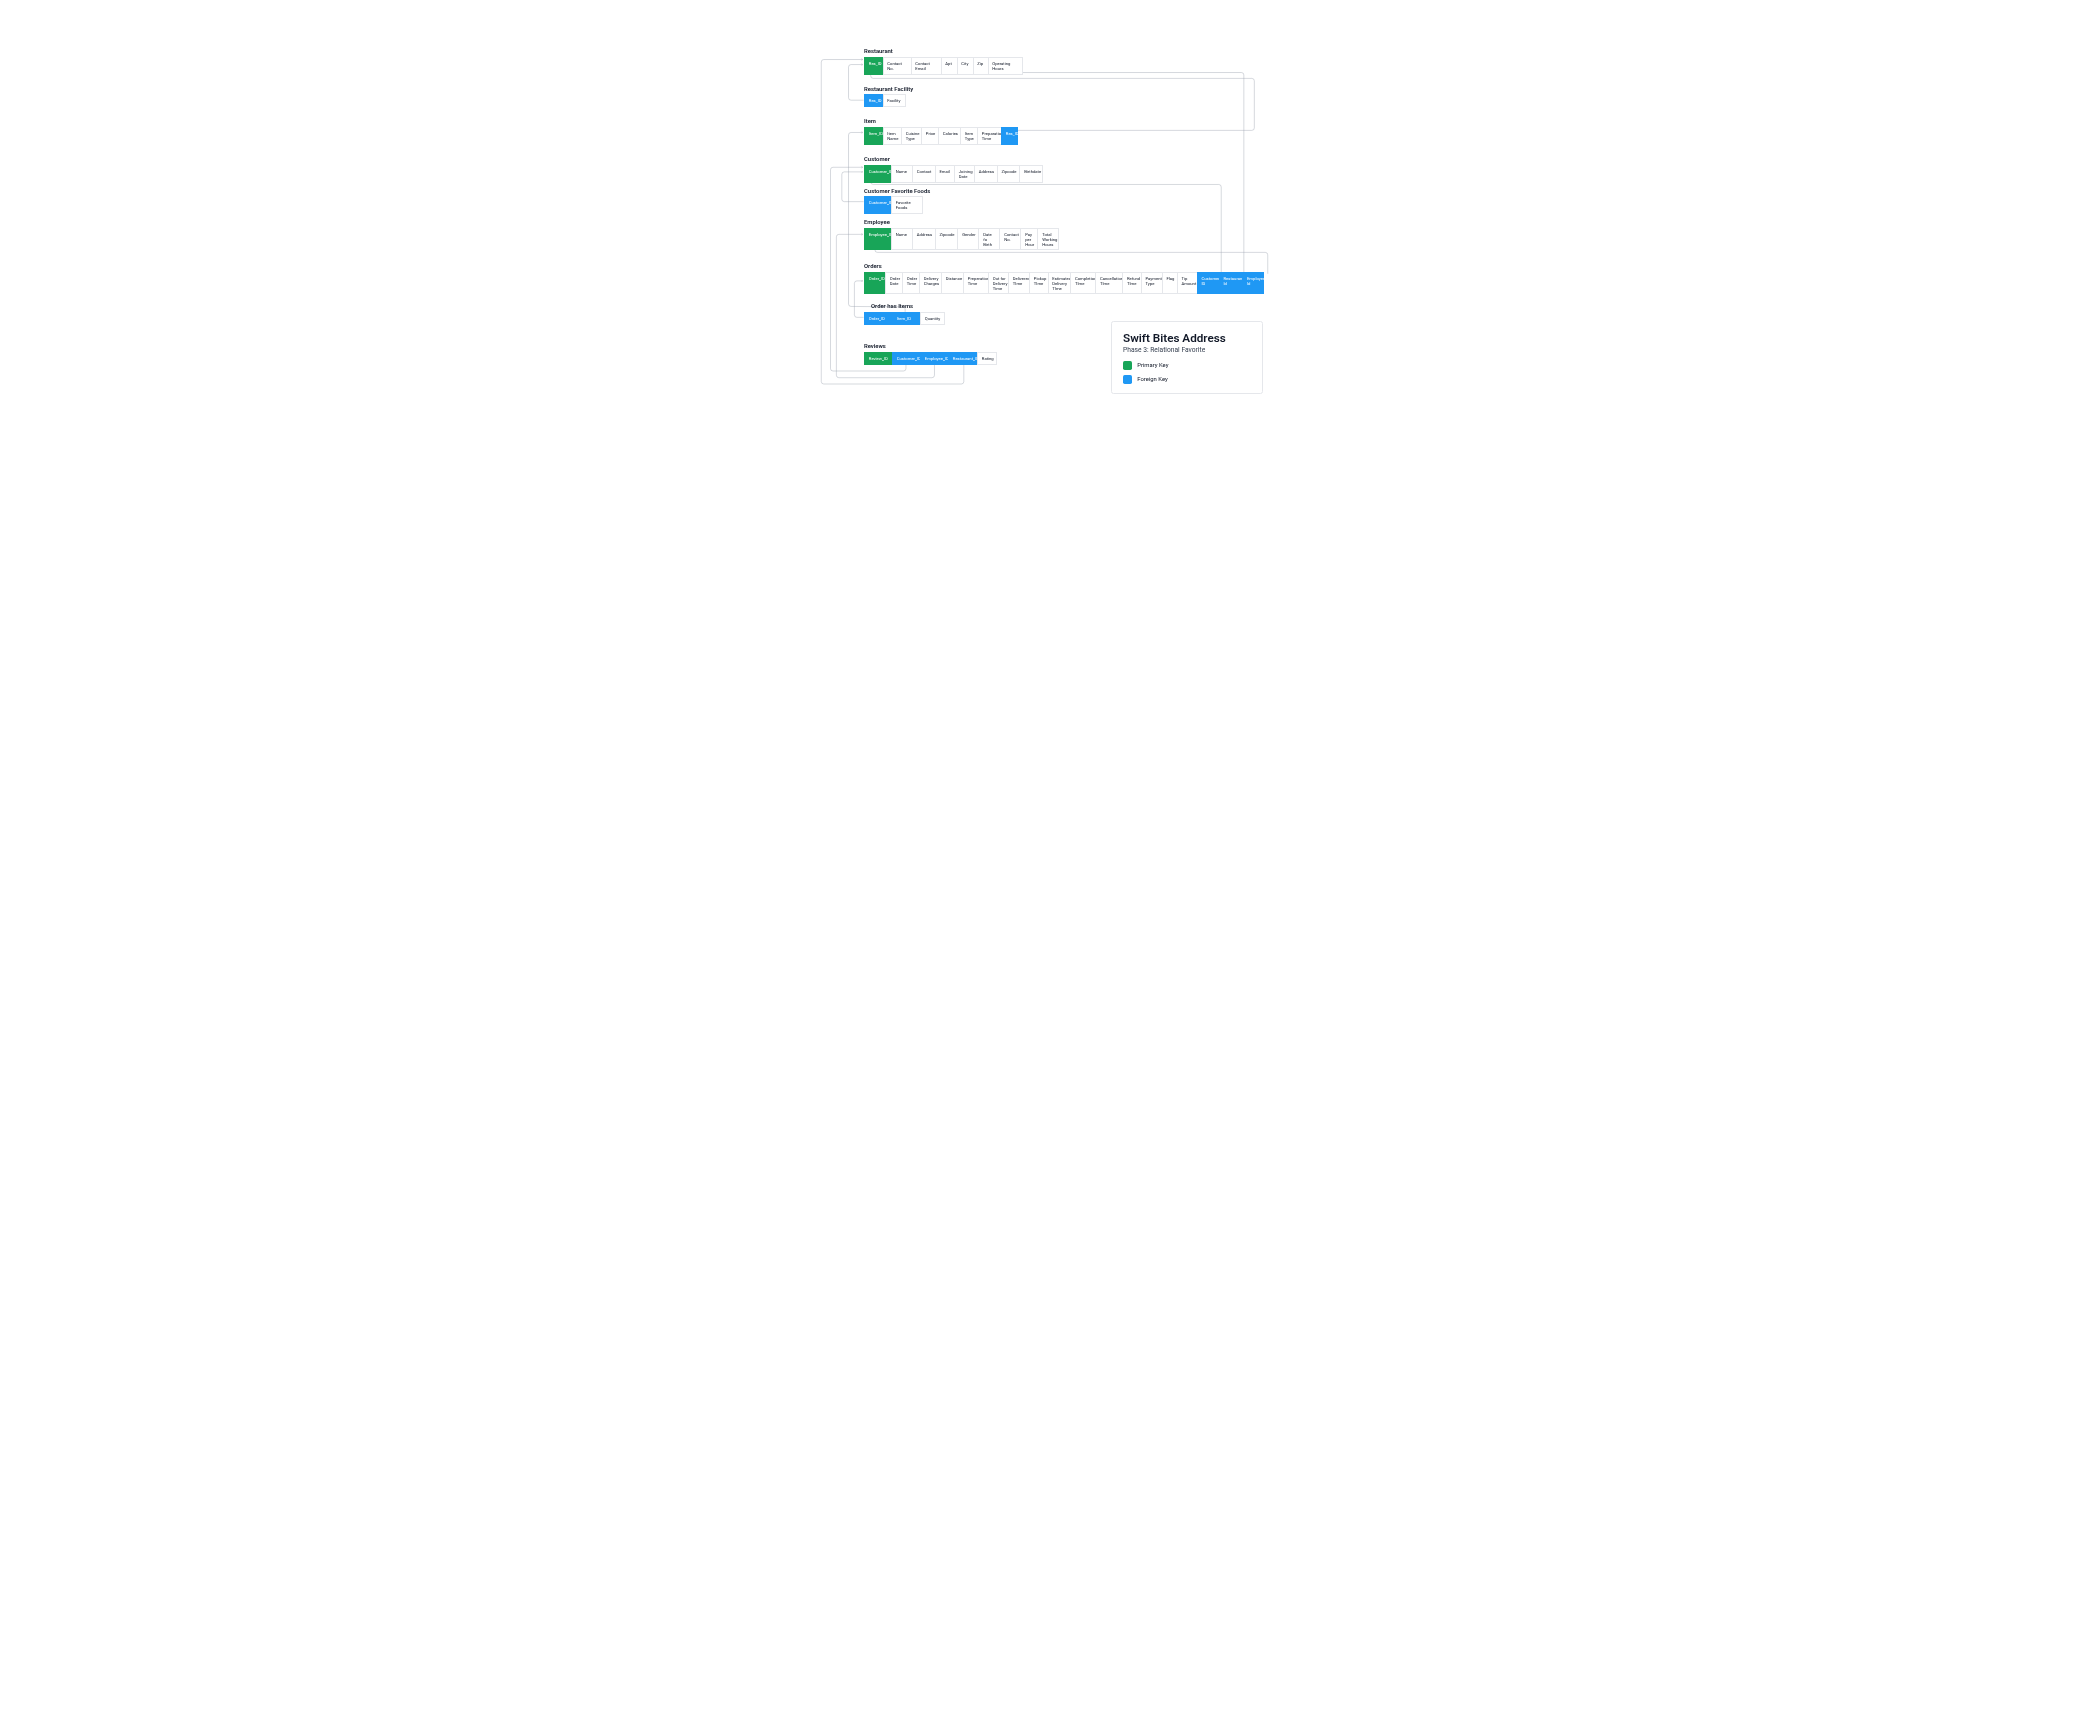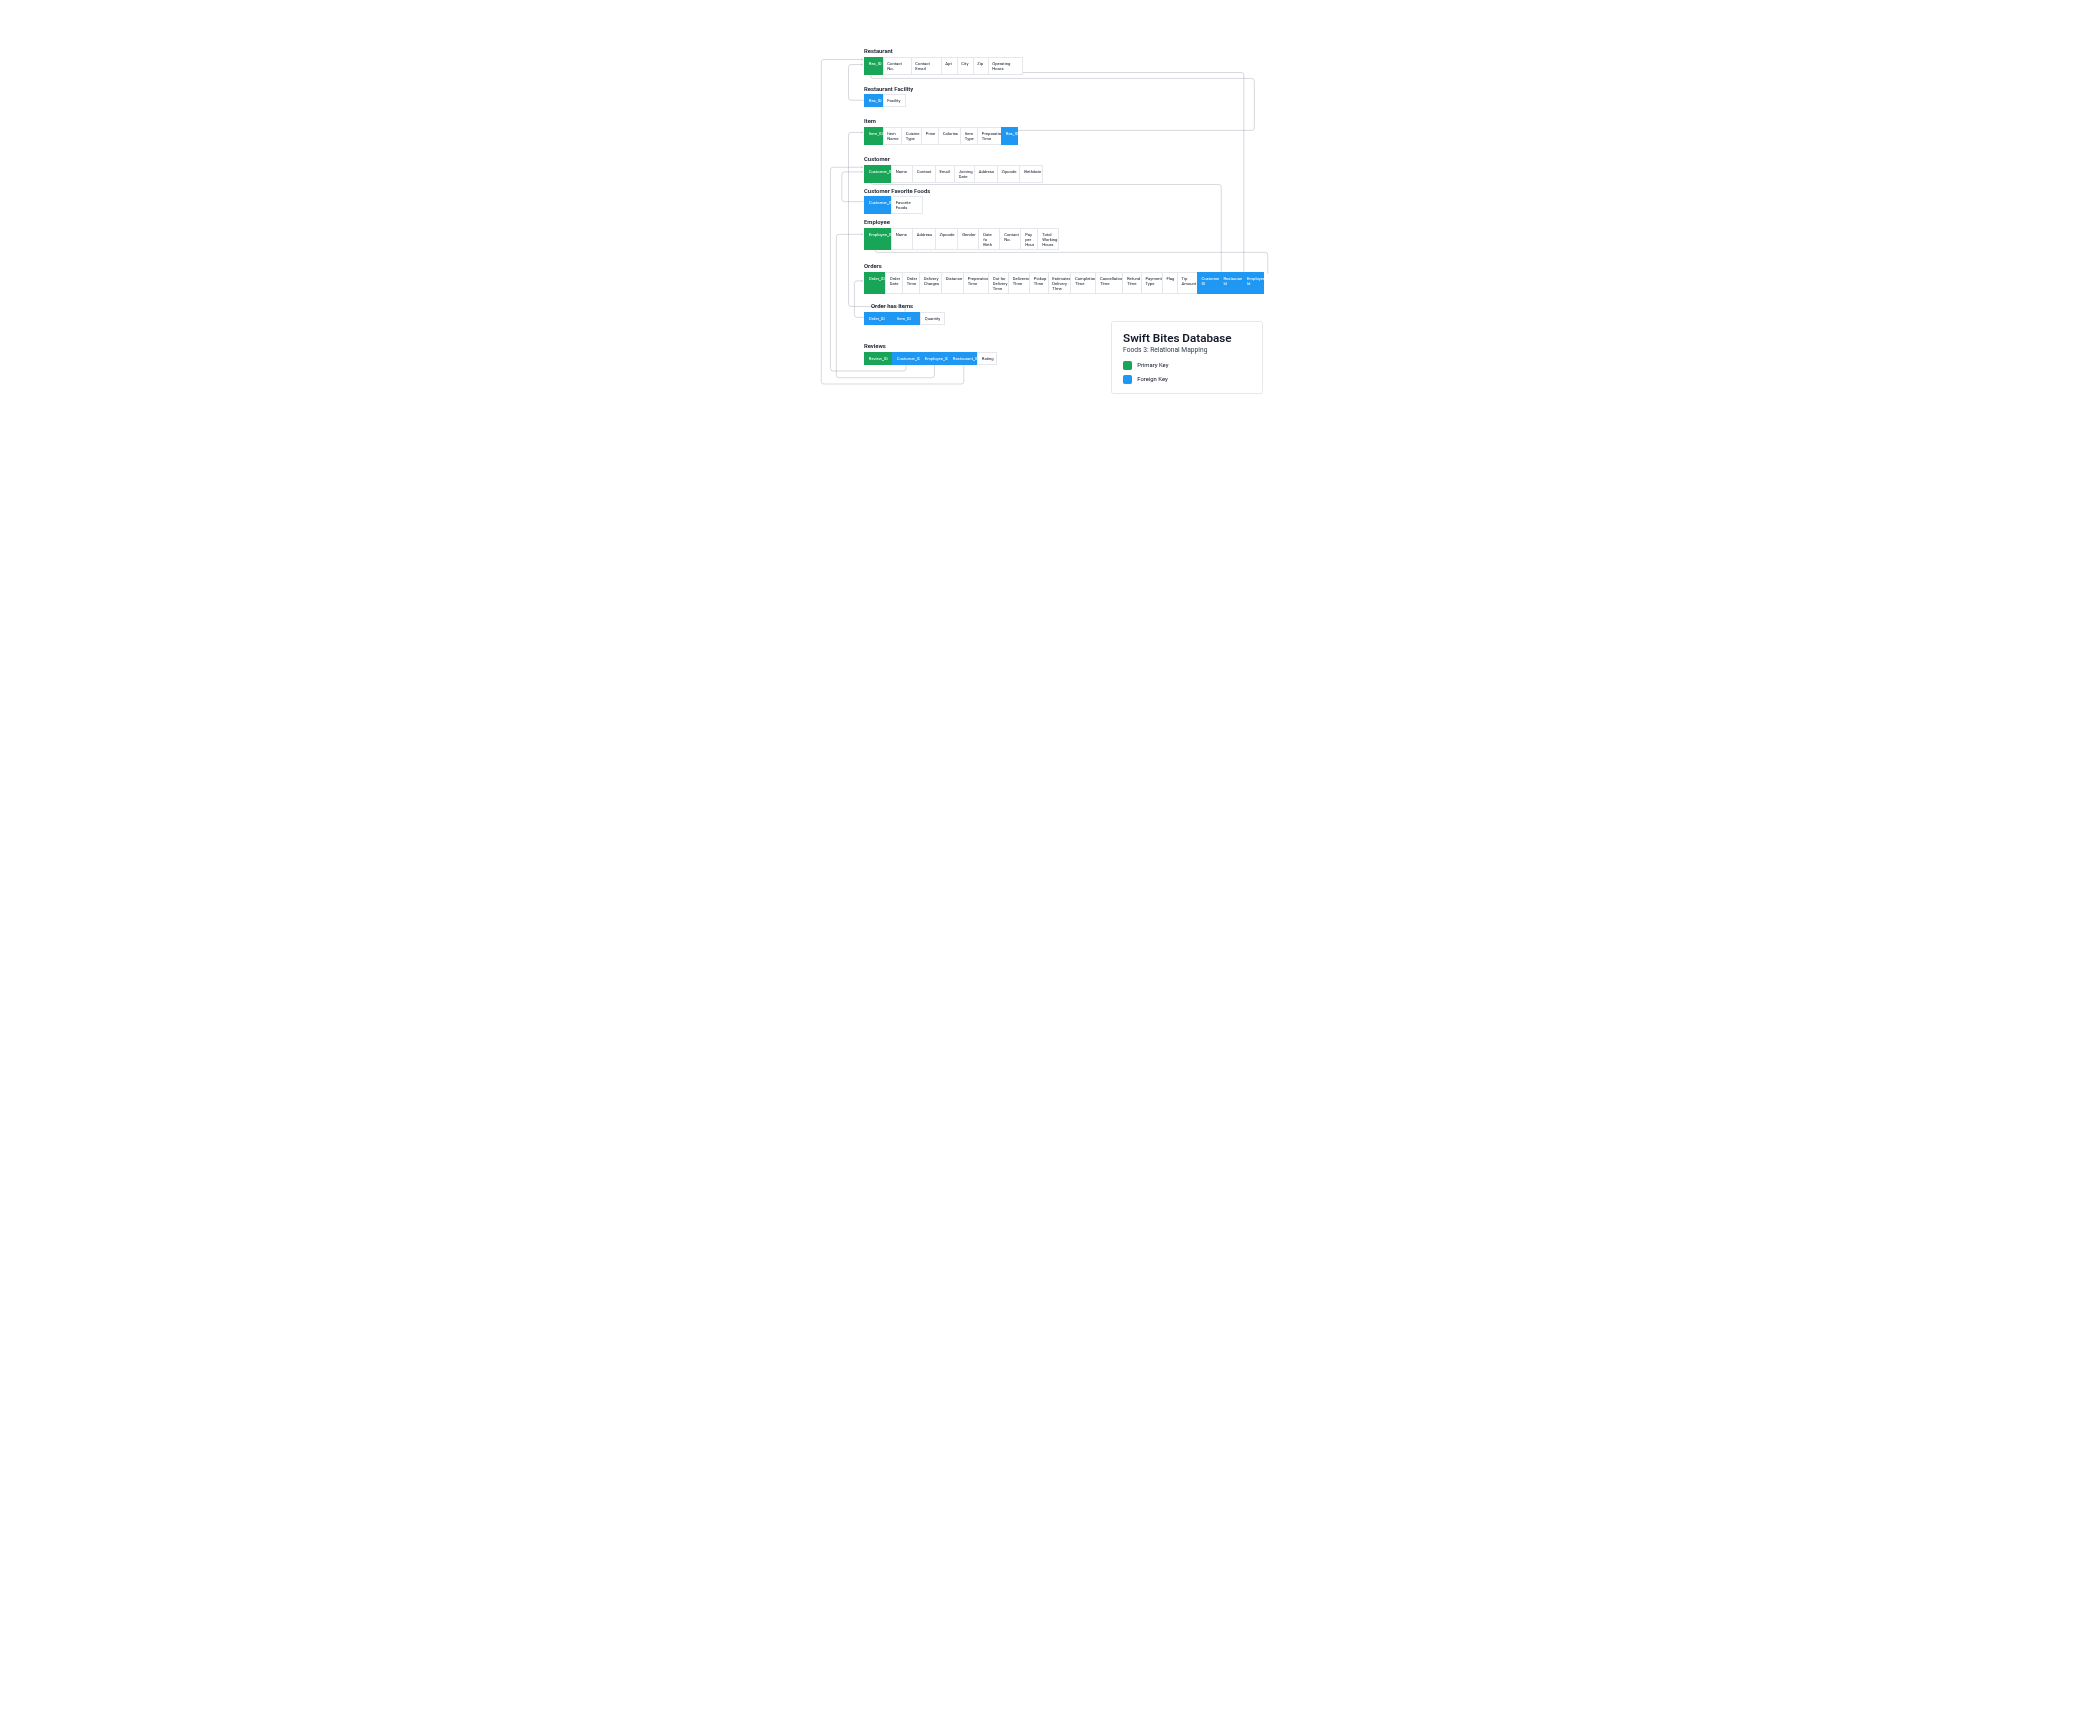--- a/index.html
+++ b/index.html
@@ -150,22 +150,22 @@
   <div class="table-title" style="left:84px;top:343px">Reviews</div>
   <div class="row" style="left:84px;top:352px">
     <div class="cell pk" style="width:28px">Review_ID</div>
     <div class="cell fk" style="width:28px">Customer_ID</div>
     <div class="cell fk" style="width:28px">Employee_ID</div>
     <div class="cell fk" style="width:29px">Restaurant_ID</div>
     <div class="cell" style="width:20px">Rating</div>
   </div>
 
   <div class="legend" style="left:331px;top:321px;width:128px">
-    <h1>Swift Bites Database</h1>
-    <div class="sub">Foods 3: Relational Mapping</div>
+    <h1>Swift Bites Address</h1>
+    <div class="sub">Phase 3: Relational Favorite</div>
     <div class="key">
       <div class="swatch pk"></div>
       <span>Primary Key</span>
     </div>
     <div class="key">
       <div class="swatch fk"></div>
       <span>Foreign Key</span>
     </div>
   </div>
 

